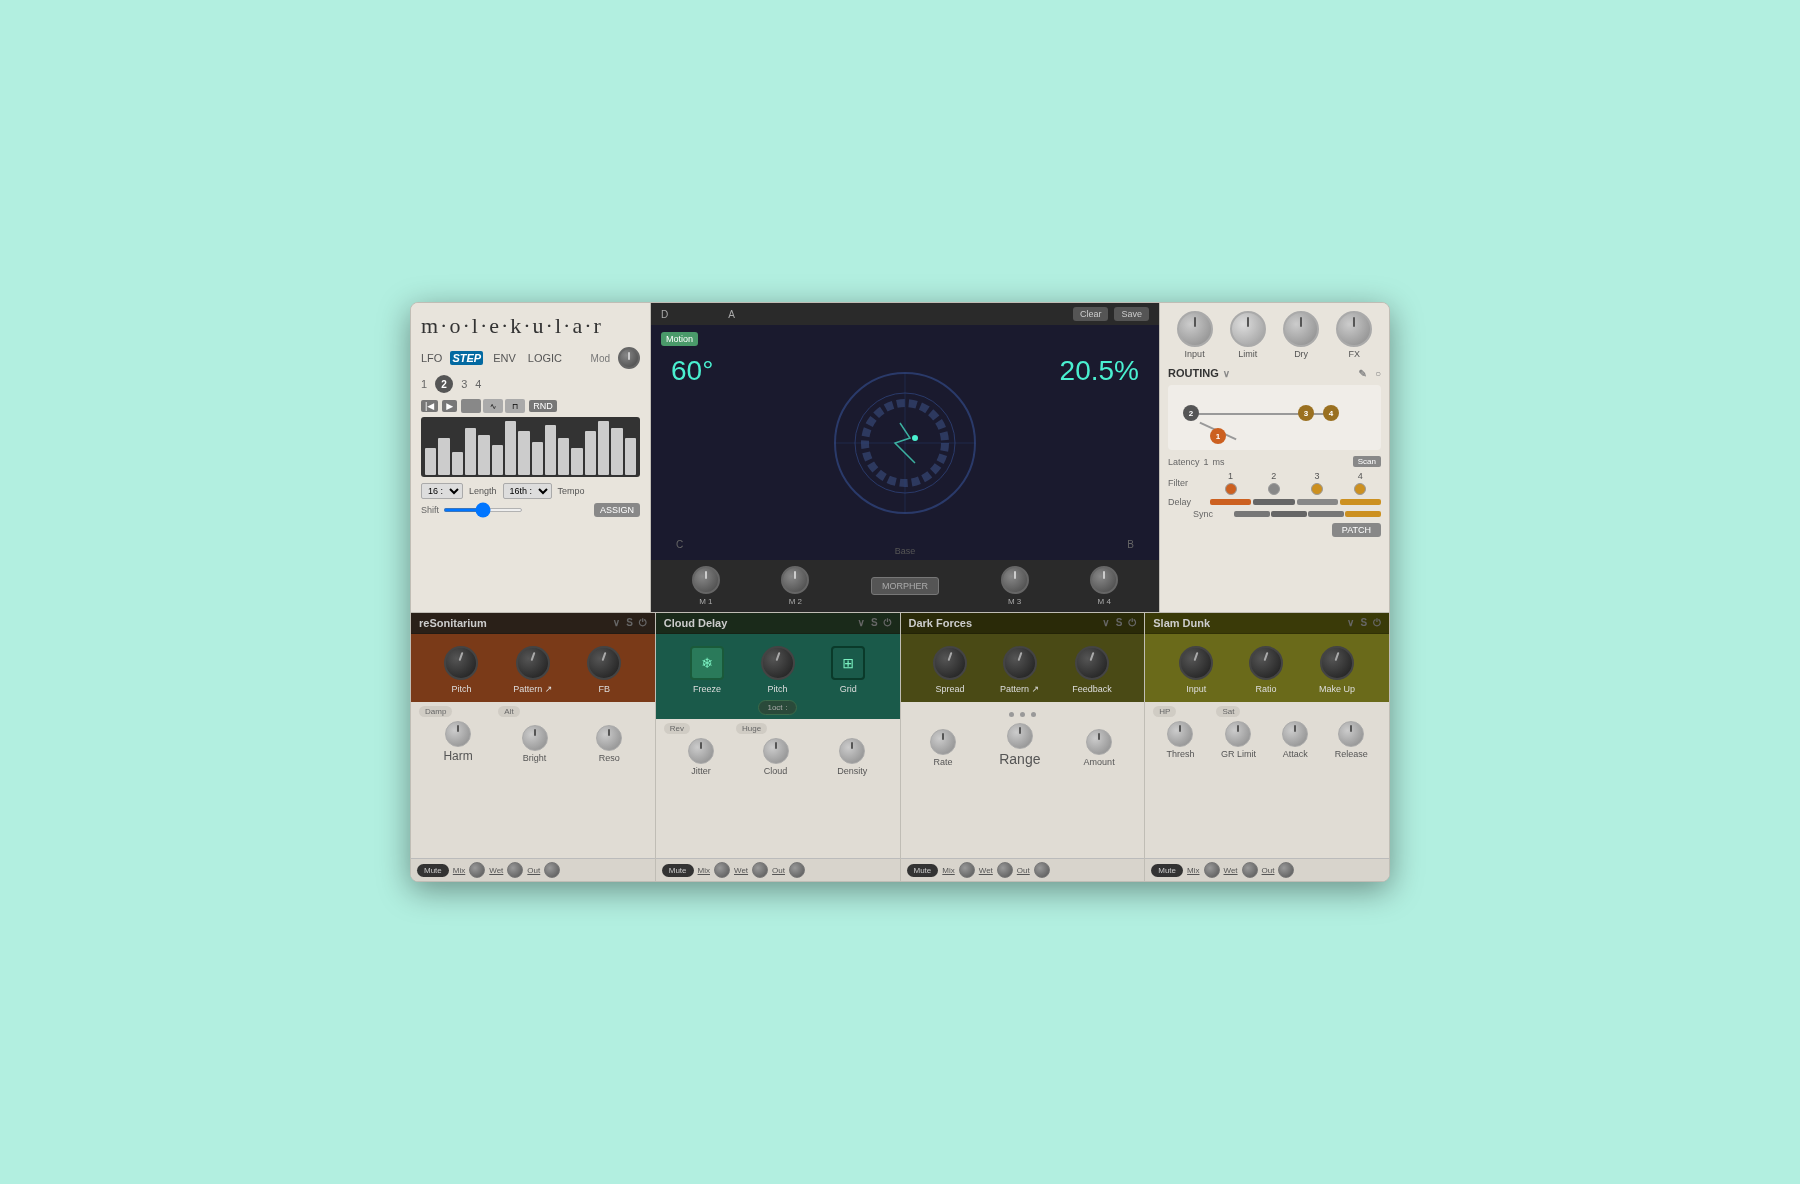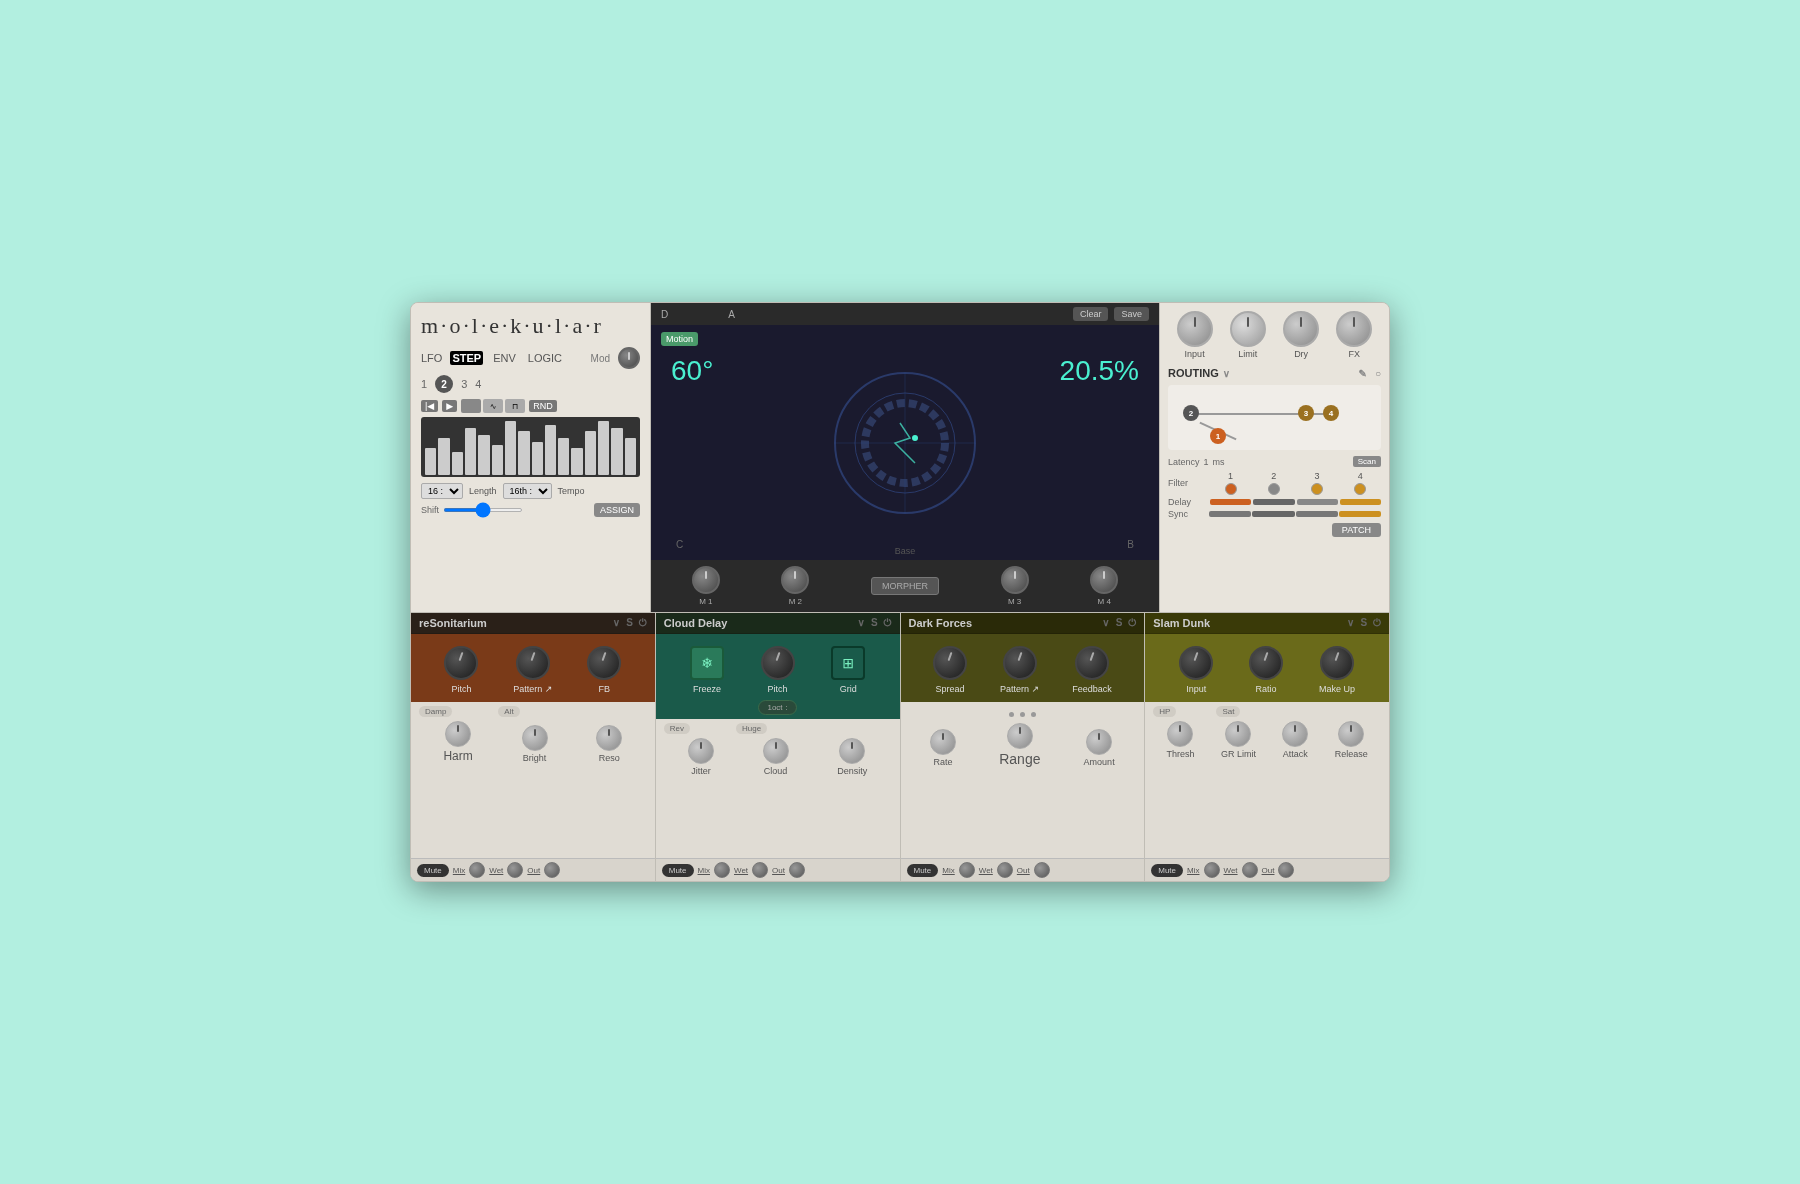--- a/index.html
+++ b/index.html
@@ -54,24 +54,25 @@
     }
     .mode-btn {
       background: none;
       border: none;
       font-size: 11px;
       color: #555;
       cursor: pointer;
       padding: 1px 2px;
     }
     .mode-btn.active {
-      background: #000000;
+      background: #0369a1;
       color: #fff;
       border-radius: 2px;
       font-weight: bold;
+      font-style: italic;
     }
     .mode-num {
       width: 18px;
       height: 18px;
       border-radius: 50%;
       background: #555;
       color: #fff;
       display: flex;
       align-items: center;
       justify-content: center;
@@ -776,21 +777,21 @@
           <div class="filter-dot" style="background:#cc9020;"></div>
         </div>
       </div>
       <div style="display:grid;grid-template-columns:40px repeat(4,1fr);gap:2px;align-items:center;margin-bottom:2px;">
         <span class="row-label">Delay</span>
         <div style="height:6px;background:#cc6020;border-radius:2px;"></div>
         <div style="height:6px;background:#666;border-radius:2px;"></div>
         <div style="height:6px;background:#888;border-radius:2px;"></div>
         <div style="height:6px;background:#cc9020;border-radius:2px;"></div>
       </div>
-      <div style="display:grid;grid-template-columns:40px repeat(4,1fr);gap:1px;align-items:center;margin-bottom:4px;">
+      <div style="display:grid;grid-template-columns:40px repeat(4,1fr);gap:1px;align-items:center;margin-bottom:4px;margin-left:25px;">
         <span class="row-label">Sync</span>
         <div style="height:6px;background:#777;border-radius:2px;"></div>
         <div style="height:6px;background:#666;border-radius:2px;"></div>
         <div style="height:6px;background:#777;border-radius:2px;"></div>
         <div style="height:6px;background:#cc9020;border-radius:2px;"></div>
       </div>
       <button class="patch-btn">PATCH</button>
     </div>
   </div>
 

